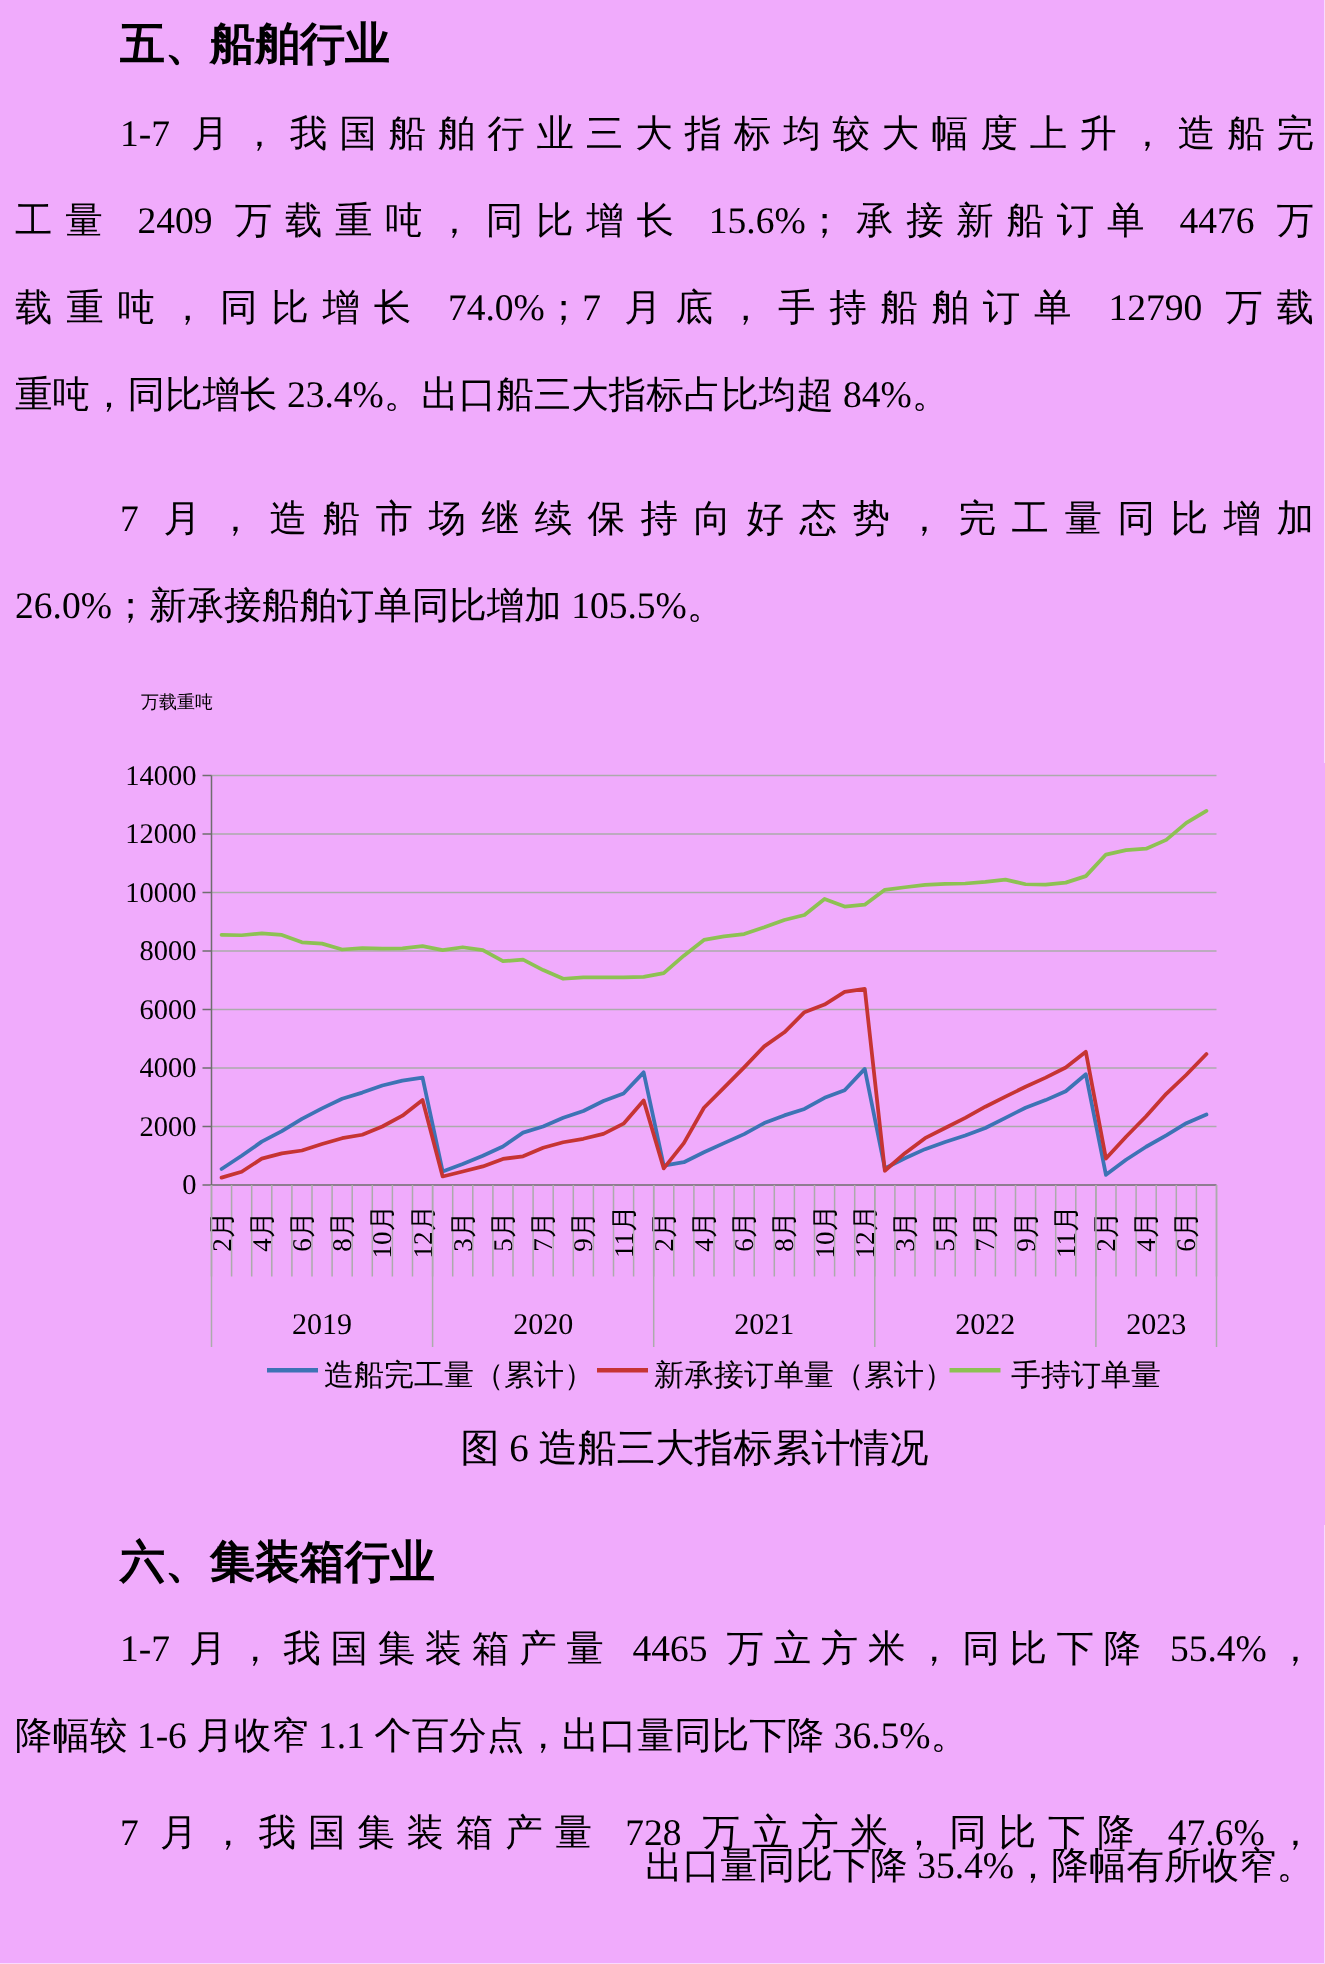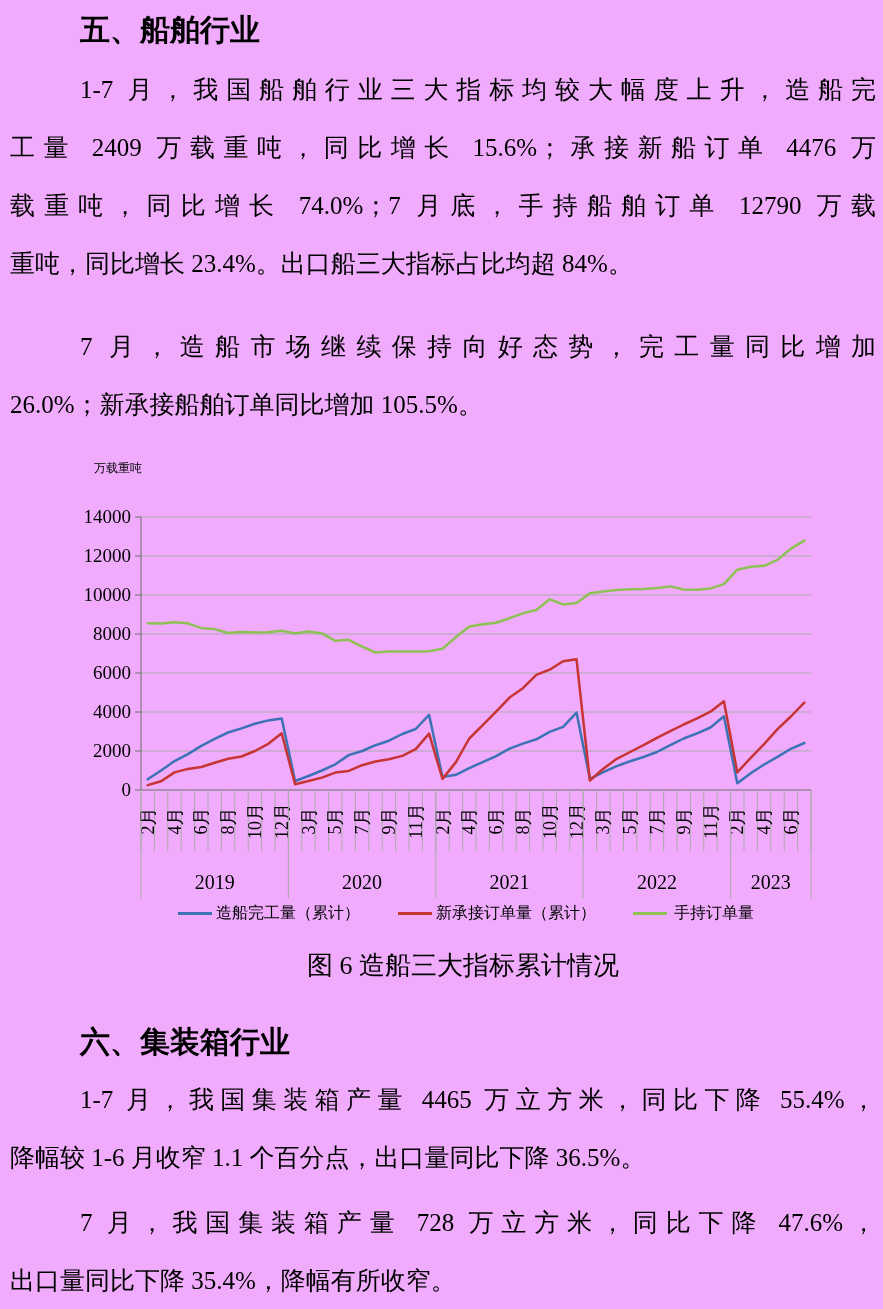--- a/index.html
+++ b/index.html
@@ -13,21 +13,21 @@
     font-weight:bold;font-size:30px;line-height:36px;color:#000;white-space:nowrap;
   }
   .bl{
     position:absolute;left:10px;width:866px;height:58px;line-height:58px;
     font-size:25px;white-space:nowrap;
   }
   .bl.j{white-space:normal;text-align:justify;text-align-last:justify;}
   .bl.ind{text-indent:70px;}
   .unit-label{position:absolute;left:94px;top:460px;font-size:12px;}
   .chart-svg{position:absolute;left:55px;top:495px;}
-  .legend{position:absolute;top:901px;left:0;width:883px;height:26px;font-size:16px;}
+  .legend{position:absolute;top:901px;left:0;width:883px;height:26px;font-size:20px;}
   .lg-item{position:absolute;top:0;height:26px;}
   .lg-line{position:absolute;top:11px;width:34px;height:3px;display:inline-block;}
   .lg-text{position:absolute;top:2px;white-space:nowrap;}
   .caption{position:absolute;left:40px;top:948px;width:846px;text-align:center;font-size:26px;}
   svg text{font-family:"Liberation Serif","DejaVu Serif",serif;fill:#000;}
 </style>
 </head>
 <body>
 
 <div class="page">
@@ -37,21 +37,21 @@
   <div id="paragraphs">
       <div class="bl j ind" style="top: 61px;">1-7 月，我国船舶行业三大指标均较大幅度上升，造船完</div>
       <div class="bl j" style="top: 119px;">工量 2409 万载重吨，同比增长 15.6%；承接新船订单 4476 万</div>
       <div class="bl j" style="top: 177px;">载重吨，同比增长 74.0%；7 月底，手持船舶订单 12790 万载</div>
       <div class="bl" style="top: 235px;">重吨，同比增长 23.4%。出口船三大指标占比均超 84%。</div>
       <div class="bl j ind" style="top: 318px;">7 月，造船市场继续保持向好态势，完工量同比增加</div>
       <div class="bl" style="top: 376px;">26.0%；新承接船舶订单同比增加 105.5%。</div>
       <div class="bl j ind" style="top: 1071px;">1-7 月，我国集装箱产量 4465 万立方米，同比下降 55.4%，</div>
       <div class="bl" style="top: 1129px;">降幅较 1-6 月收窄 1.1 个百分点，出口量同比下降 36.5%。</div>
       <div class="bl j ind" style="top: 1194px;">7 月，我国集装箱产量 728 万立方米，同比下降 47.6%，</div>
-      <div class="bl" style="top: 1252px;">出口量同比下降 35.4%，降幅有所收窄。</div>
+      <div class="bl" style="top: 1216px; text-align: right;">出口量同比下降 35.4%，降幅有所收窄。</div>
     </div>
 
   <div class="unit-label">万载重吨</div>
 
   <svg id="chart" class="chart-svg" width="780" height="412" viewBox="0 0 780 412">
       <line x1="86" y1="295" x2="756" y2="295" stroke="#6E6E6E" stroke-width="1"></line>
       <line x1="80" y1="295" x2="86" y2="295" stroke="#6E6E6E" stroke-width="1"></line>
       <text x="76" y="301" text-anchor="end" font-size="19">0</text>
       <line x1="86" y1="256" x2="756" y2="256" stroke="#ABABAB" stroke-width="1"></line>
       <line x1="80" y1="256" x2="86" y2="256" stroke="#6E6E6E" stroke-width="1"></line>

